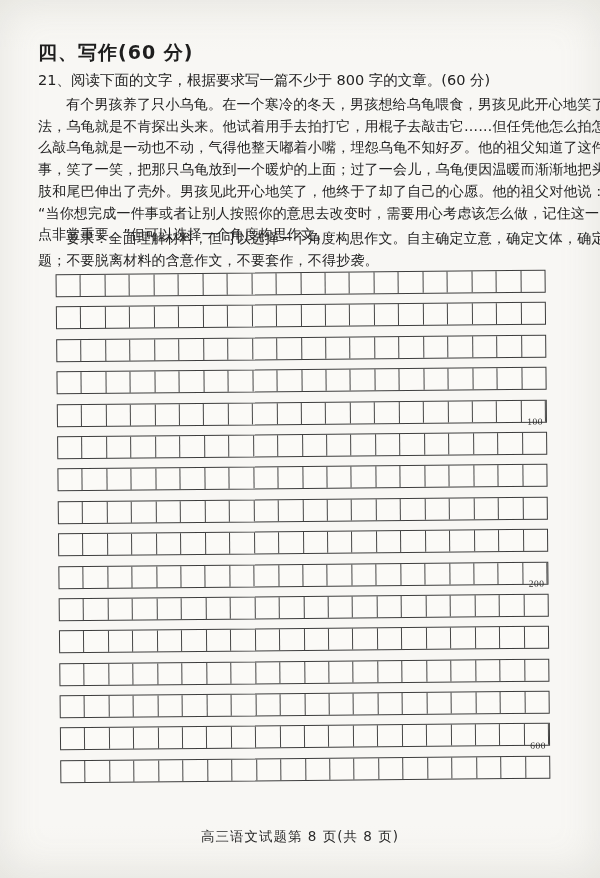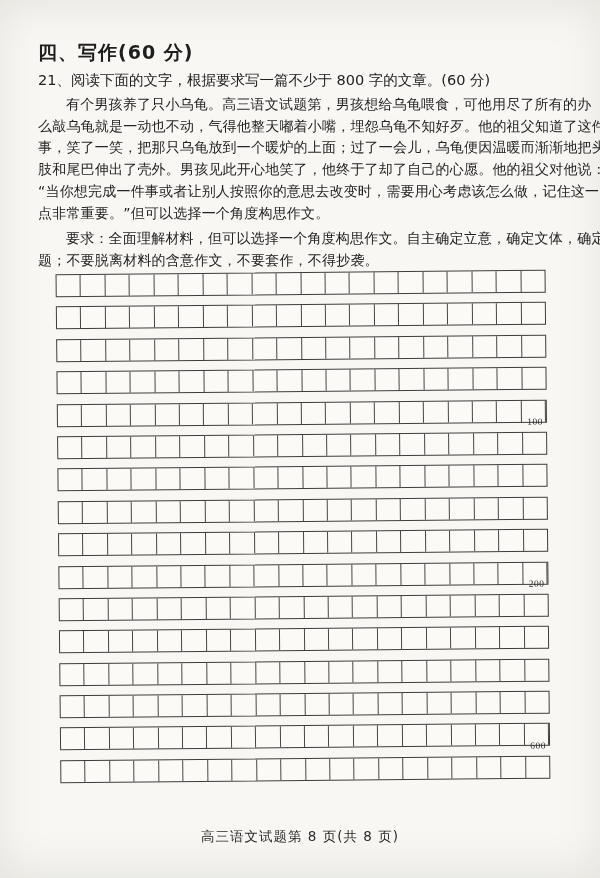--- a/index.html
+++ b/index.html
@@ -99,21 +99,22 @@
 </head>
 <body>
 
 <div class="sheet">
 
   <div class="section-heading">四、写作(60 分)</div>
 
   <div class="question-line">21、阅读下面的文字，根据要求写一篇不少于 800 字的文章。(60 分)</div>
 
   <div class="material">
-    <div class="line indent">有个男孩养了只小乌龟。高三语文试题第，男孩想给乌龟喂食，可他用尽了所有的办</div>
+    <div class="line indent">有个男孩养了只小乌龟。在一个寒冷的冬天，男孩想给乌龟喂食，男孩见此开心地笑了</div>
+    <div class="line">法，乌龟就是不肯探出头来。他试着用手去拍打它，用棍子去敲击它……但任凭他怎么拍怎</div>
     <div class="line">么敲乌龟就是一动也不动，气得他整天嘟着小嘴，埋怨乌龟不知好歹。他的祖父知道了这件</div>
     <div class="line">事，笑了一笑，把那只乌龟放到一个暖炉的上面；过了一会儿，乌龟便因温暖而渐渐地把头、四</div>
     <div class="line">肢和尾巴伸出了壳外。男孩见此开心地笑了，他终于了却了自己的心愿。他的祖父对他说：</div>
     <div class="line">“当你想完成一件事或者让别人按照你的意思去改变时，需要用心考虑该怎么做，记住这一</div>
     <div class="line">点非常重要。”但可以选择一个角度构思作文。</div>
   </div>
 
   <div class="requirements">
     <div class="line indent">要求：全面理解材料，但可以选择一个角度构思作文。自主确定立意，确定文体，确定标</div>
     <div class="line">题；不要脱离材料的含意作文，不要套作，不得抄袭。</div>

